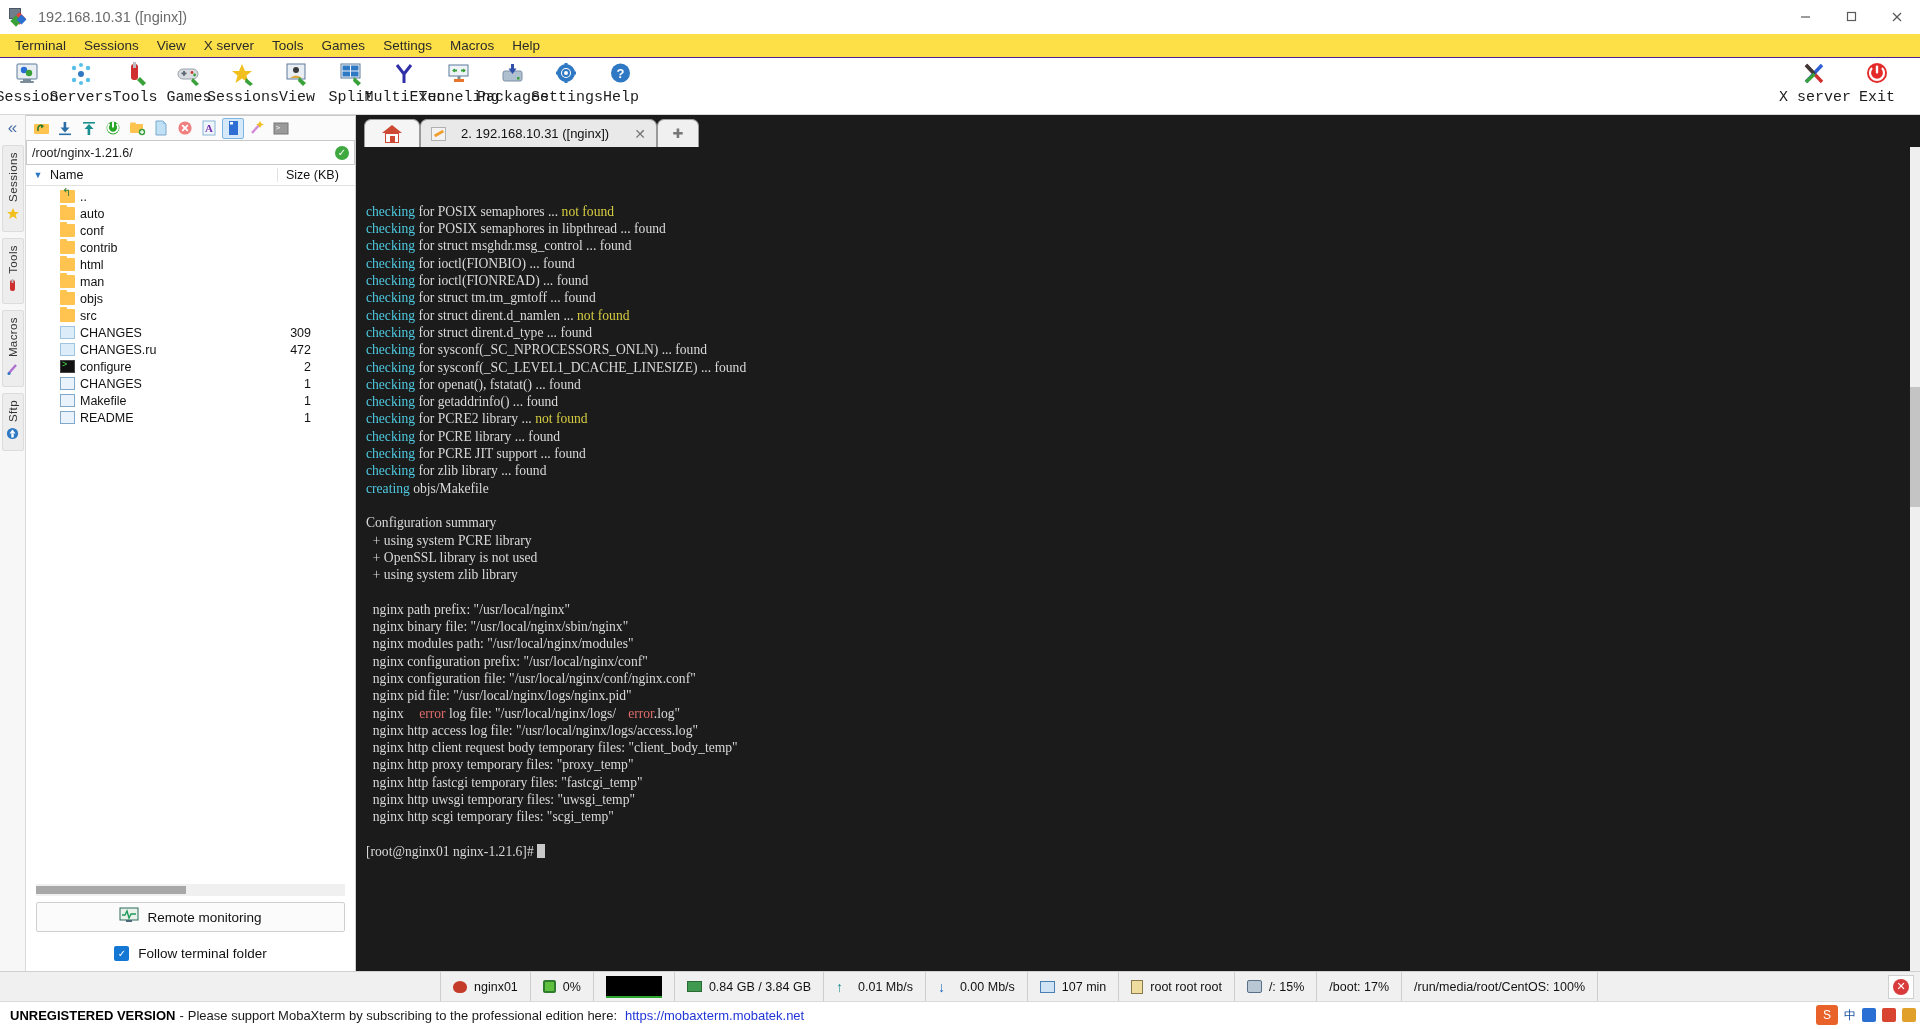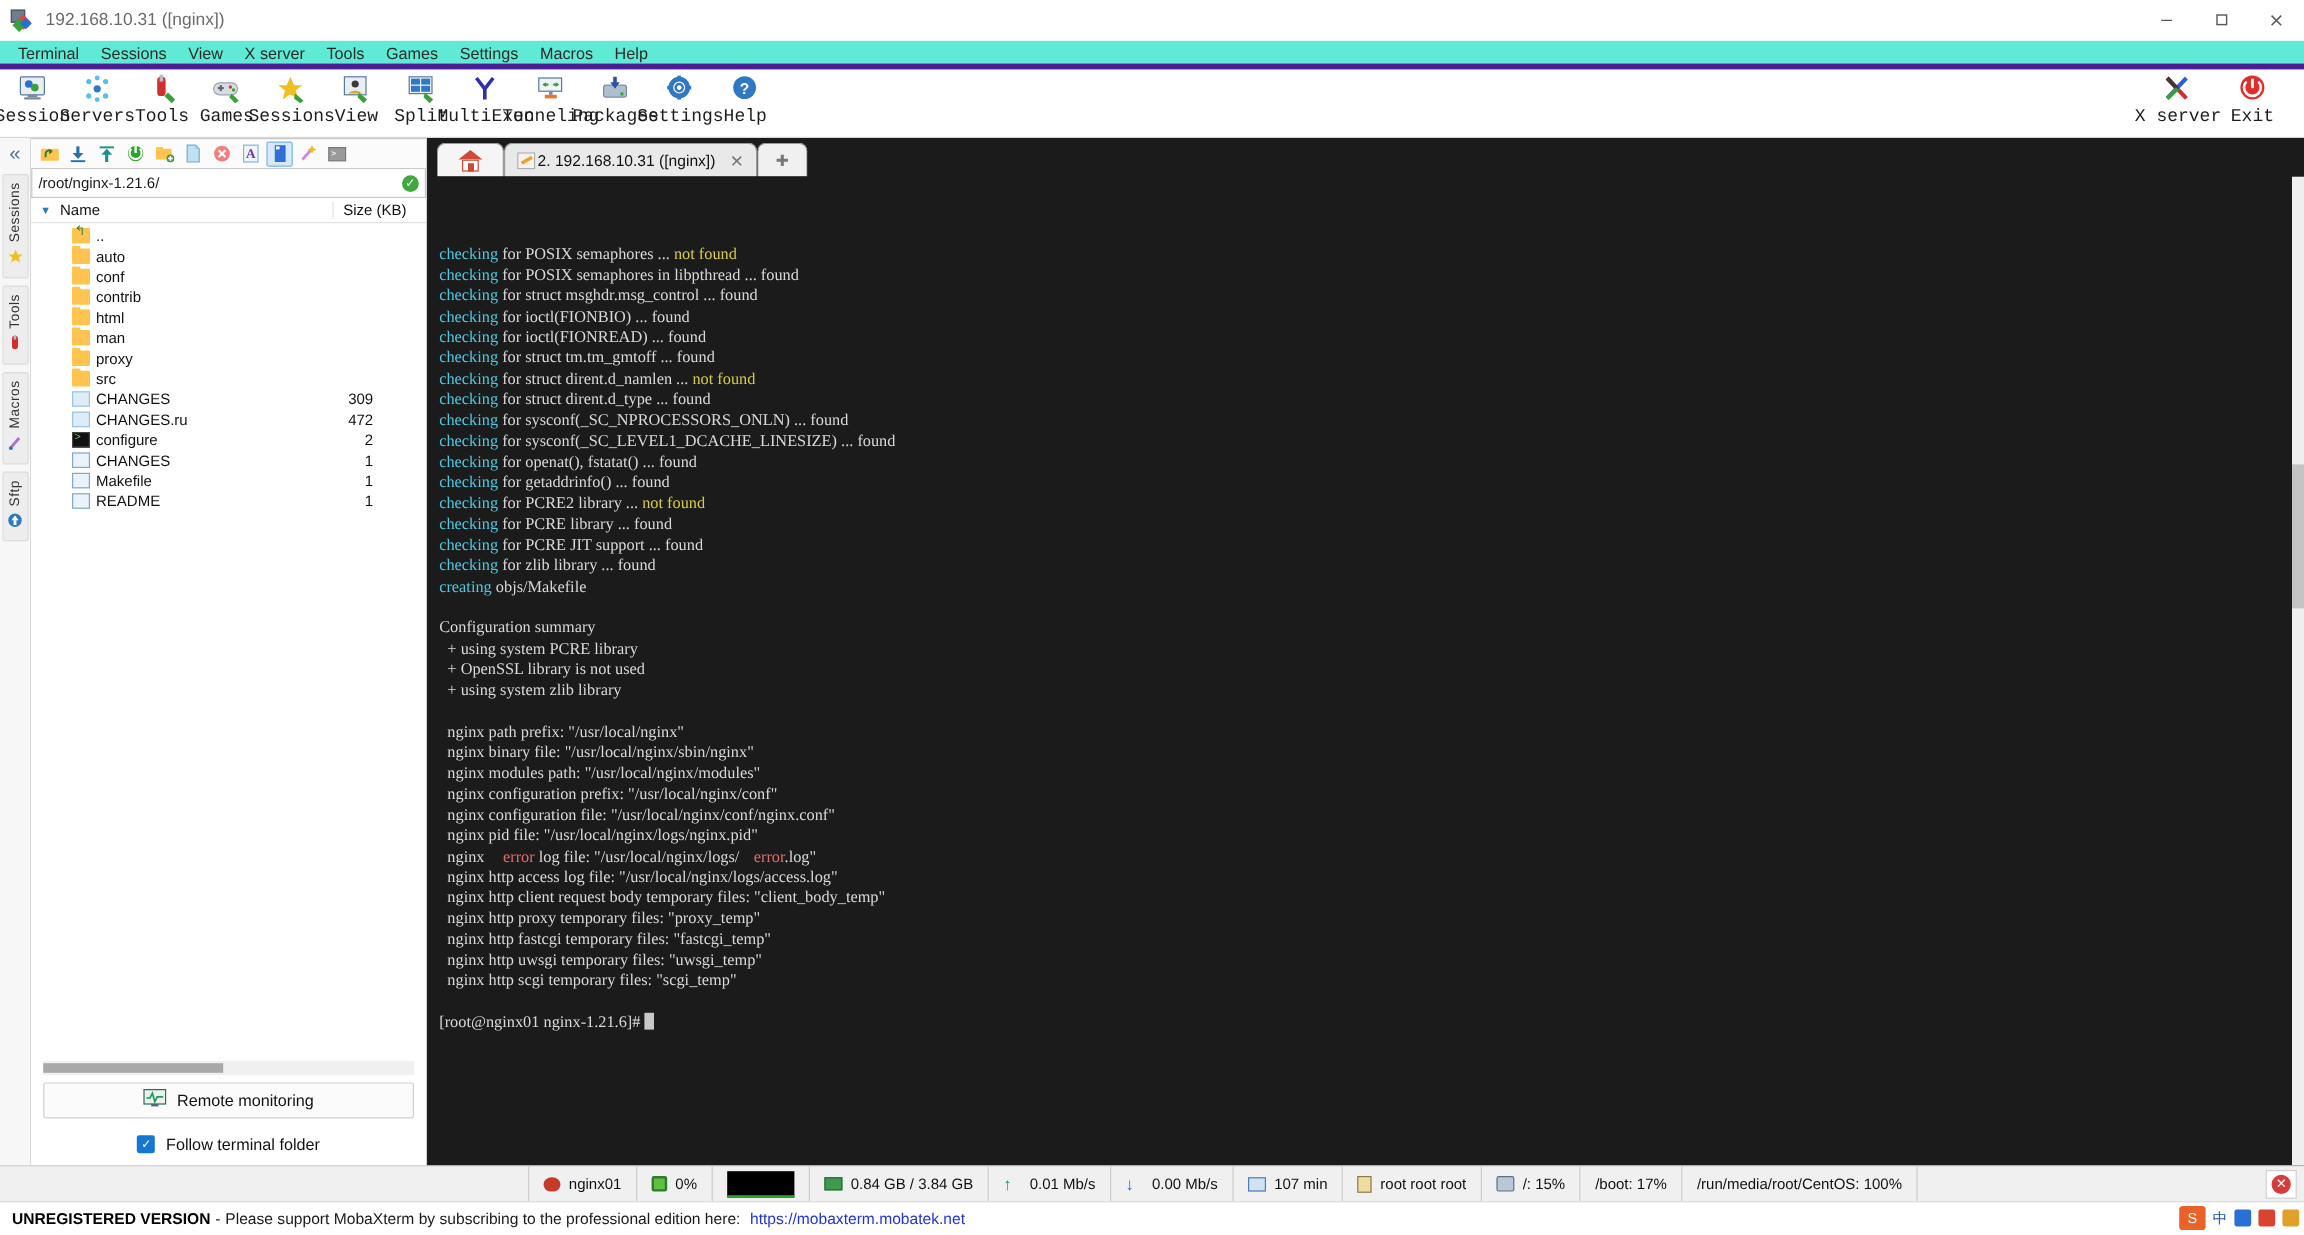--- a/index.html
+++ b/index.html
@@ -23,22 +23,22 @@
   .tb-icon .sq3 { position:absolute; left:4px; top:11px; width:8px; height:8px; background:#3aa13a; transform: rotate(45deg); }
   .tb-icon .sq4 { position:absolute; left:10px; top:10px; width:7px; height:7px; background:#2a6fd4; transform: rotate(45deg); }
   .titlebar .title { font-size: 14.5px; color: #6b6b6b; }
   .titlebar .winbtns { margin-left: auto; display: flex; height: 34px; }
   .winbtn { width: 46px; height: 34px; display:flex; align-items:center; justify-content:center; color:#5a5a5a; font-size: 15px; }
   .winbtn.close { color: #5a5a5a; }
   .winbtn svg { display:block; }
 
   
   .menubar {
-    height: 24px; display: flex; background:#5eead4;
-    padding-left: 6px; flex: none; border-bottom: 5px solid #4c1d95;
+    height: 24px; display: flex; align-items: center; background:#fde047;
+    padding-left: 6px; flex: none; border-bottom: 1px solid #4c1d95;
   }
   .menubar .mi { font-size: 13.5px; color: #2b2b2b; padding: 2px 9px; line-height: 18px; }
 
   
   .ribbon {
     height: 57px; display: flex; align-items: flex-start; background:#ffffff;
     border-bottom: 1px solid #d8d8d8; flex: none; padding-top: 2px;
   }
   .rb-item { width: 54px; display:flex; flex-direction: column; align-items:center; gap:1px; }
   .rb-item .rb-ico { height: 28px; display:flex; align-items:center; justify-content:center; }
@@ -85,21 +85,21 @@
   .sb-scroll .thumb { width: 150px; height: 8px; margin-top:2px; background:#a8a8a8; }
   .sb-foot { padding: 0 10px 10px 10px; }
   .remote-btn { height: 30px; border:1px solid #cfcfcf; background:#fbfbfb; display:flex; align-items:center; justify-content:center; gap:8px; font-size:13.5px; color:#111; border-radius:2px; }
   .follow { display:flex; align-items:center; justify-content:center; gap:9px; margin-top:14px; font-size:13.5px; color:#111; }
   .chk { width:15px; height:15px; background:#1577d4; border-radius:2px; color:#fff; font-size:10px; display:flex; align-items:center; justify-content:center; }
 
   
   .termwrap { flex:1; display:flex; flex-direction:column; min-width:0; background:#1b1b1b; }
   .tabstrip { height: 32px; background:#1b1b1b; display:flex; align-items:flex-end; padding-left:8px; flex:none; }
   .tab {
-    height: 28px; display:flex; align-items:center; gap:2px;
+    height: 28px; display:flex; align-items:center; gap:15px;
     background:#f0f0f0; border:1px solid #9a9a9a; border-bottom:none;
     border-radius: 7px 7px 0 0; padding: 0 10px; font-size:13px; color:#111;
   }
   .tab.home { width: 56px; justify-content:center; background:#f5f5f5; padding:0; }
   .tab.active { background:#e9e9e9; }
   .tab .tclose { color:#777; font-size:14px; margin-left:10px; }
   .tab.plus { width: 42px; justify-content:center; color:#777; }
   .tab-ico { width:15px; height:14px; background:#f2f2f2; border:1px solid #b0b0b0; position:relative; }
   .tab-ico:after { content:""; position:absolute; left:2px; top:4px; width:10px; height:3px; background:#f0a030; transform: rotate(-30deg); }
   .home-ico { width:20px; height:18px; position:relative; }
@@ -519,21 +519,21 @@
             <span class="fname">html</span>
             <span class="fsize"></span>
           </div>
           <div class="fr">
             <span class="fi ic-folder"></span>
             <span class="fname">man</span>
             <span class="fsize"></span>
           </div>
           <div class="fr">
             <span class="fi ic-folder"></span>
-            <span class="fname">proxy</span>
+            <span class="fname">objs</span>
             <span class="fsize"></span>
           </div>
           <div class="fr">
             <span class="fi ic-folder"></span>
             <span class="fname">src</span>
             <span class="fsize"></span>
           </div>
           <div class="fr">
             <span class="fi ic-doc"></span>
             <span class="fname">CHANGES</span>

